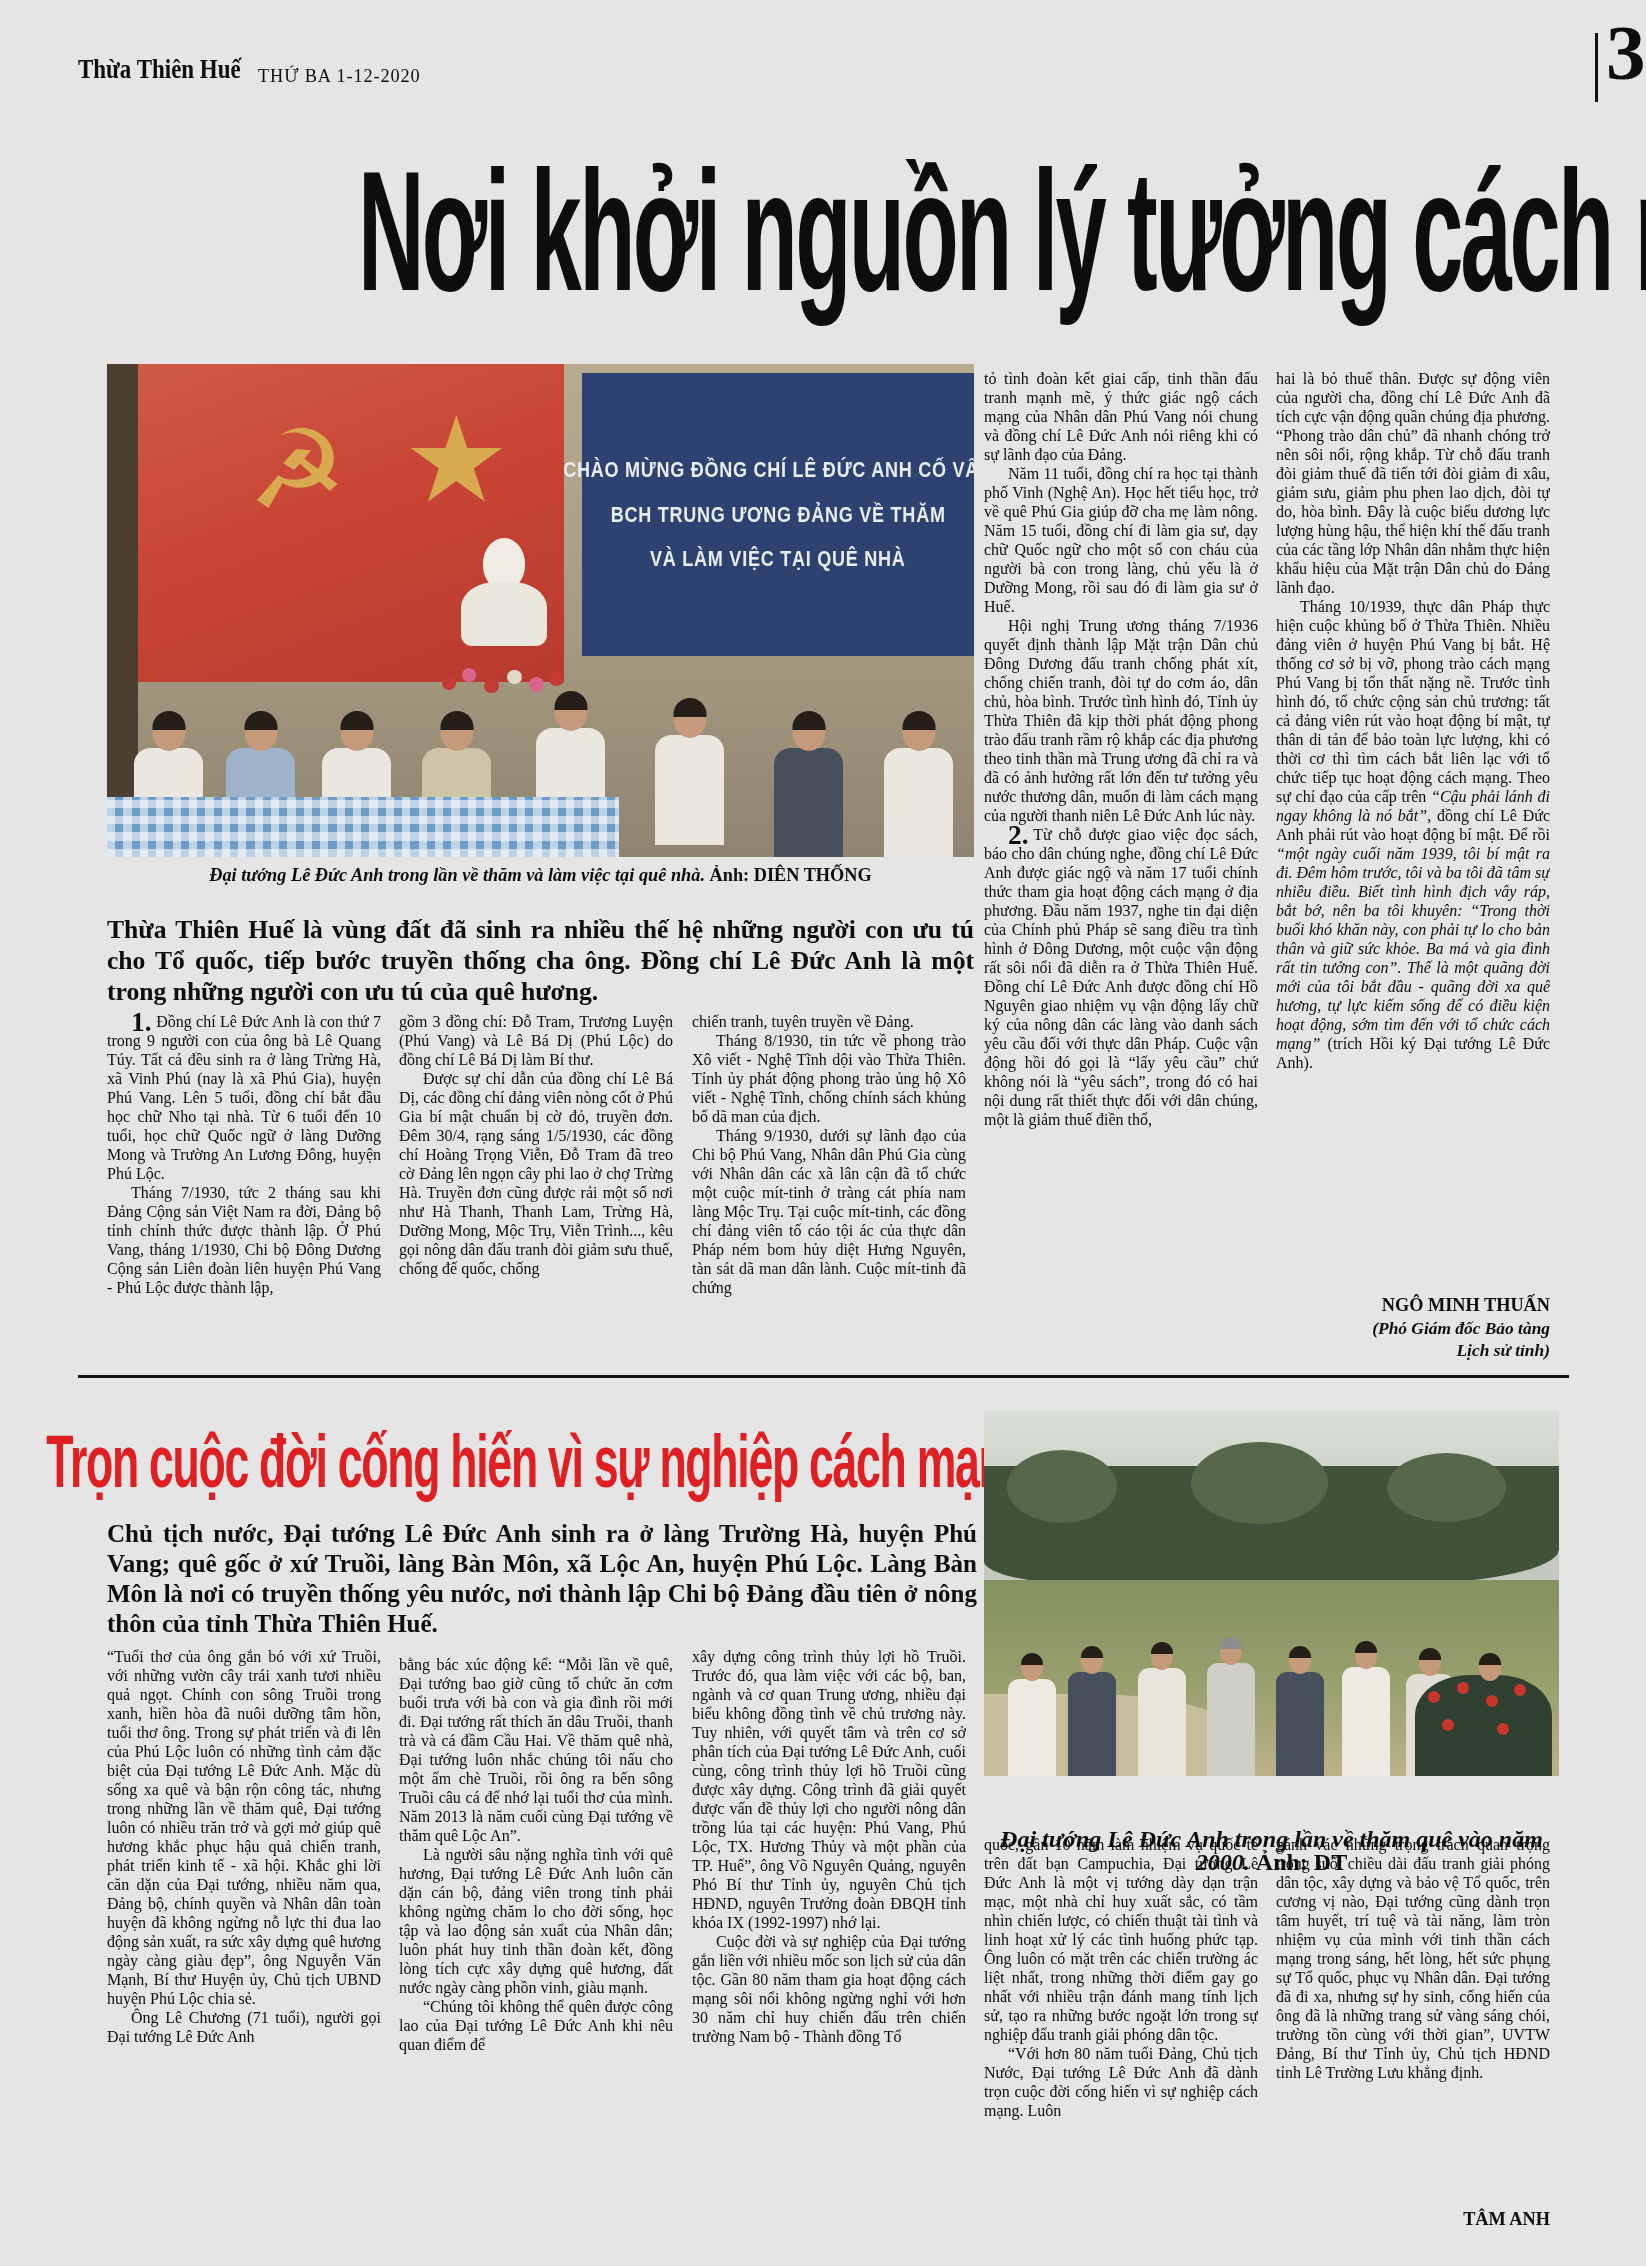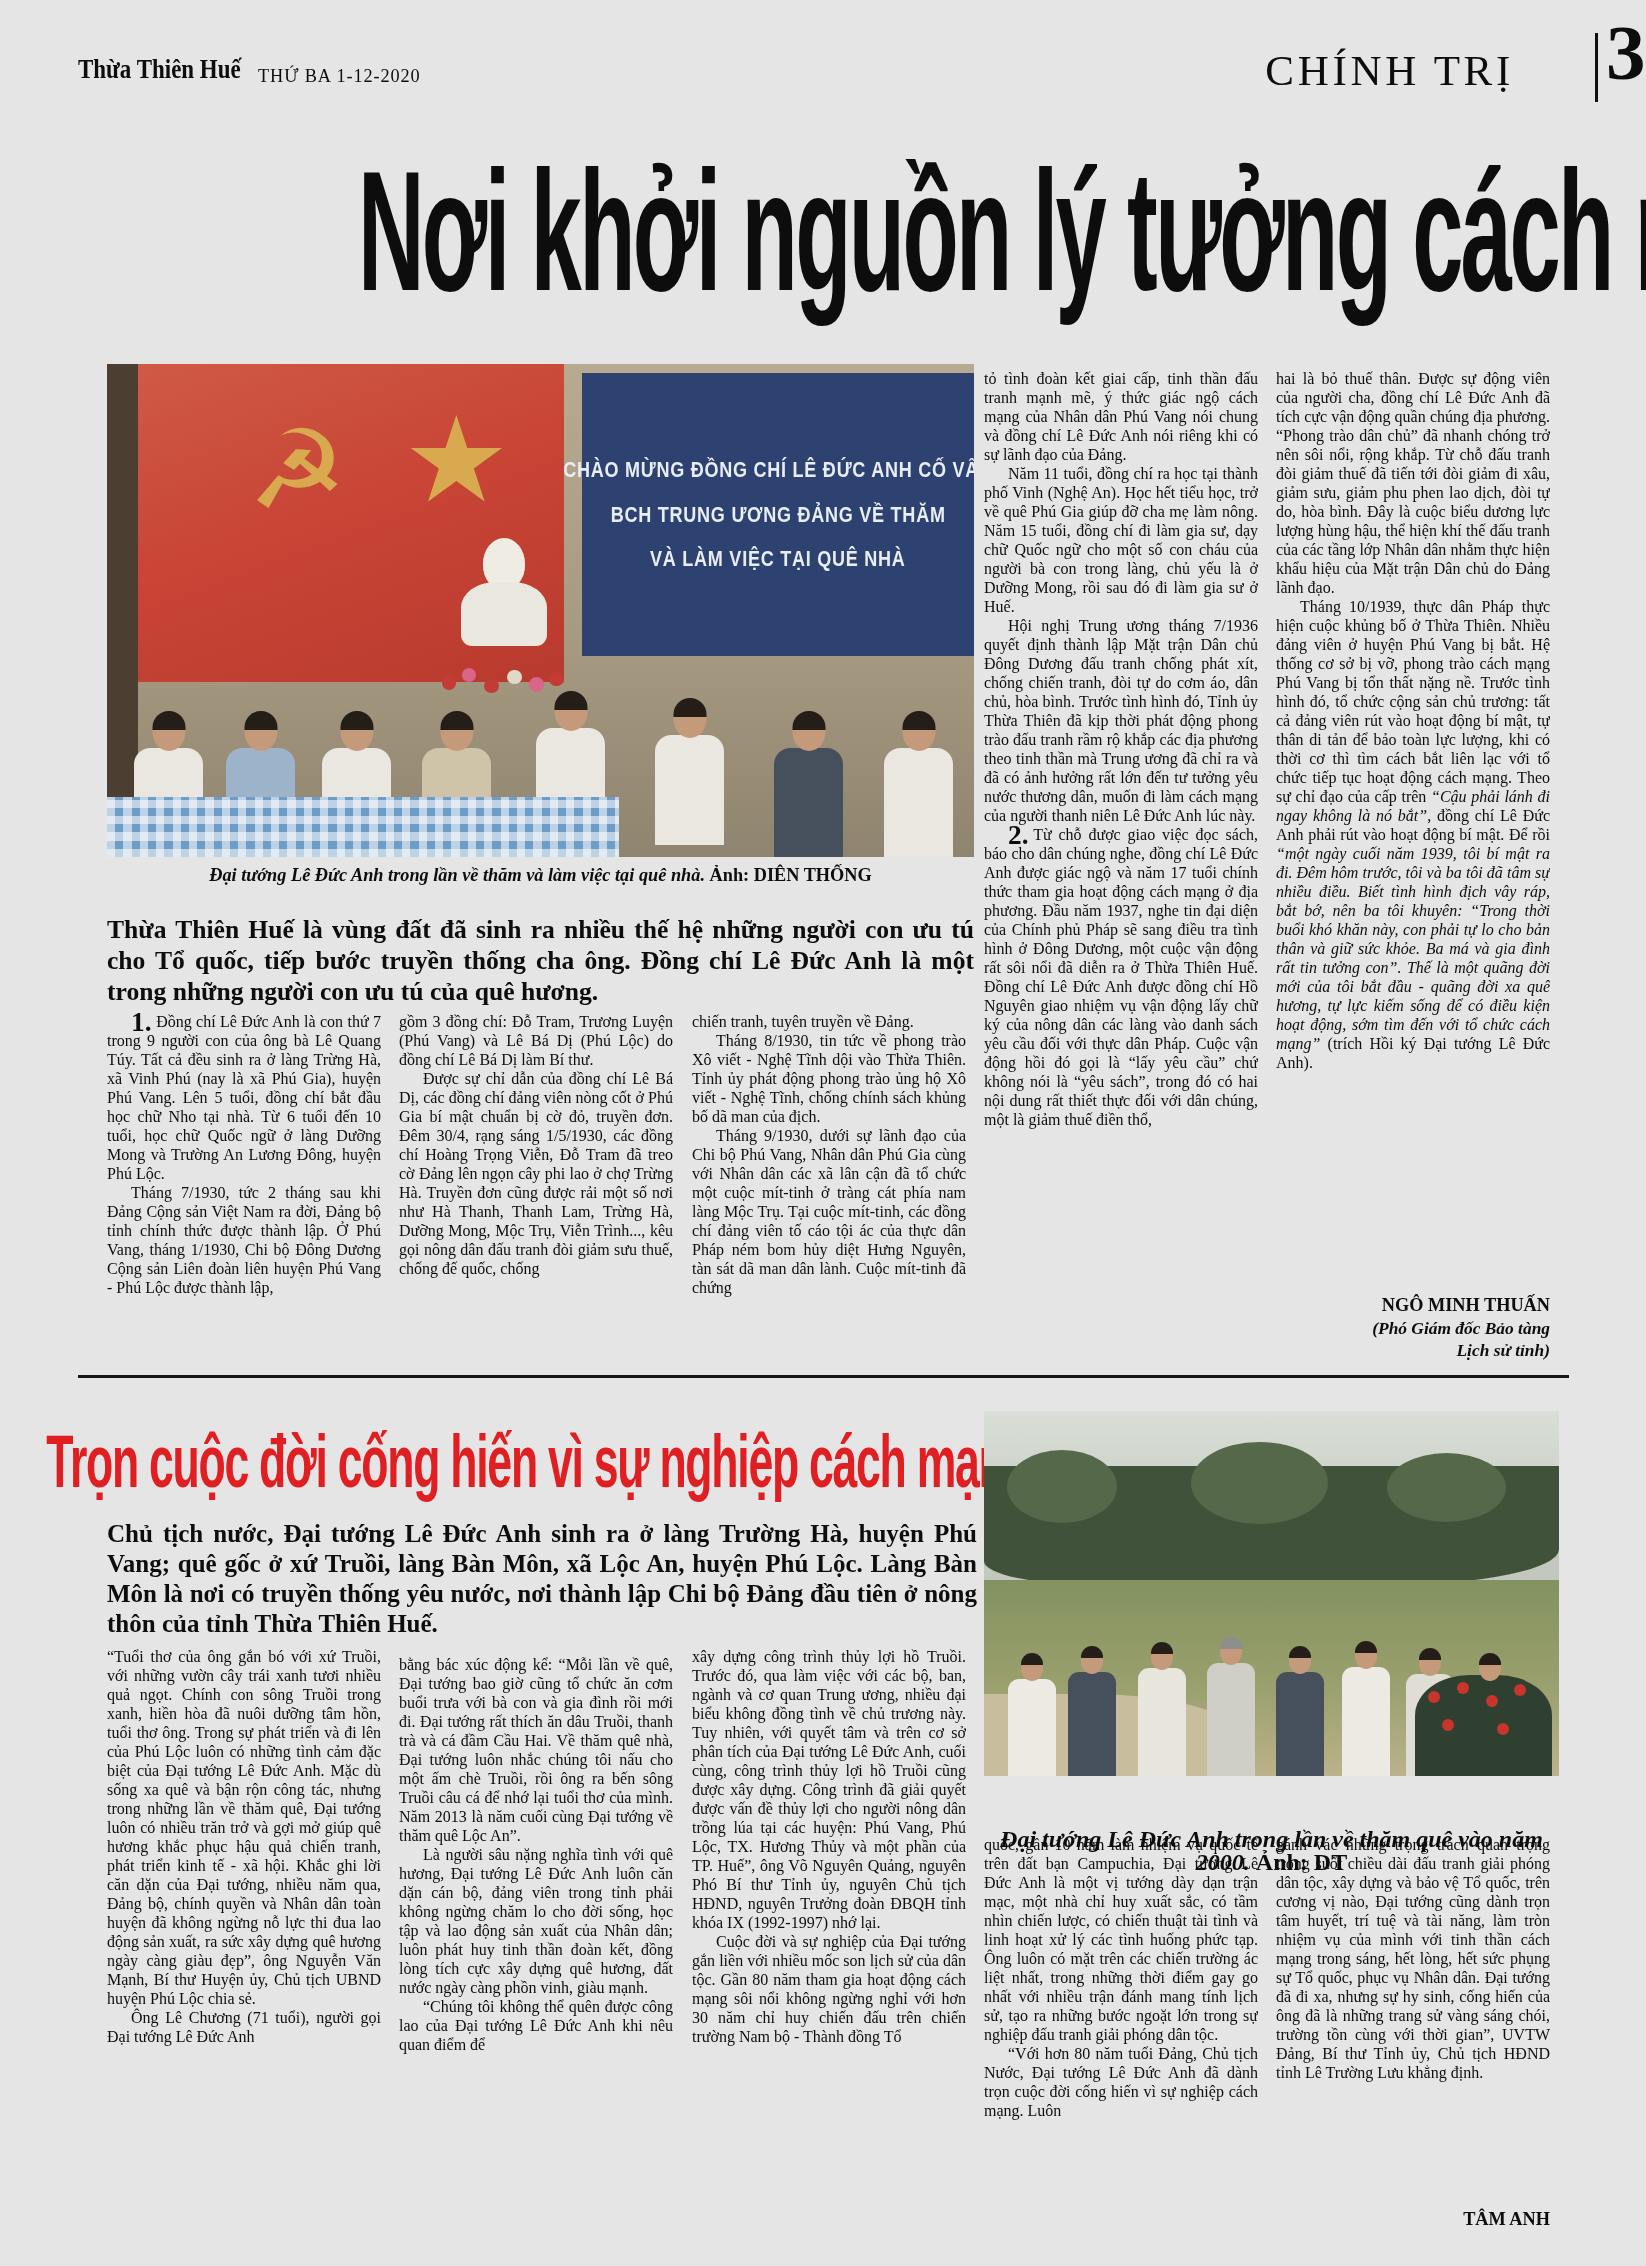--- a/index.html
+++ b/index.html
@@ -107,21 +107,20 @@
   .photo2 .person .hair{width:22px;height:12px;}
   .photo2 .person .torso{top:24px;height:113px;border-radius:11px 11px 0 0;}
 </style>
 </head>
 <body>
 
 <div class="page">
 
   <div class="masthead">Thừa Thiên Huế</div>
   <div class="issue-date">THỨ BA 1-12-2020</div>
-  <div class="section-title">CHÍNH TRỊ</div>
   <div class="header-vline"></div>
   <div class="page-number">3</div>
 
   <div class="headline1">
     <span>Nơi khởi nguồn lý tưởng cách mạng</span>
   </div>
 
   <div class="photo1">
     <div class="p1-wall"></div>
     <div class="p1-door"></div>

